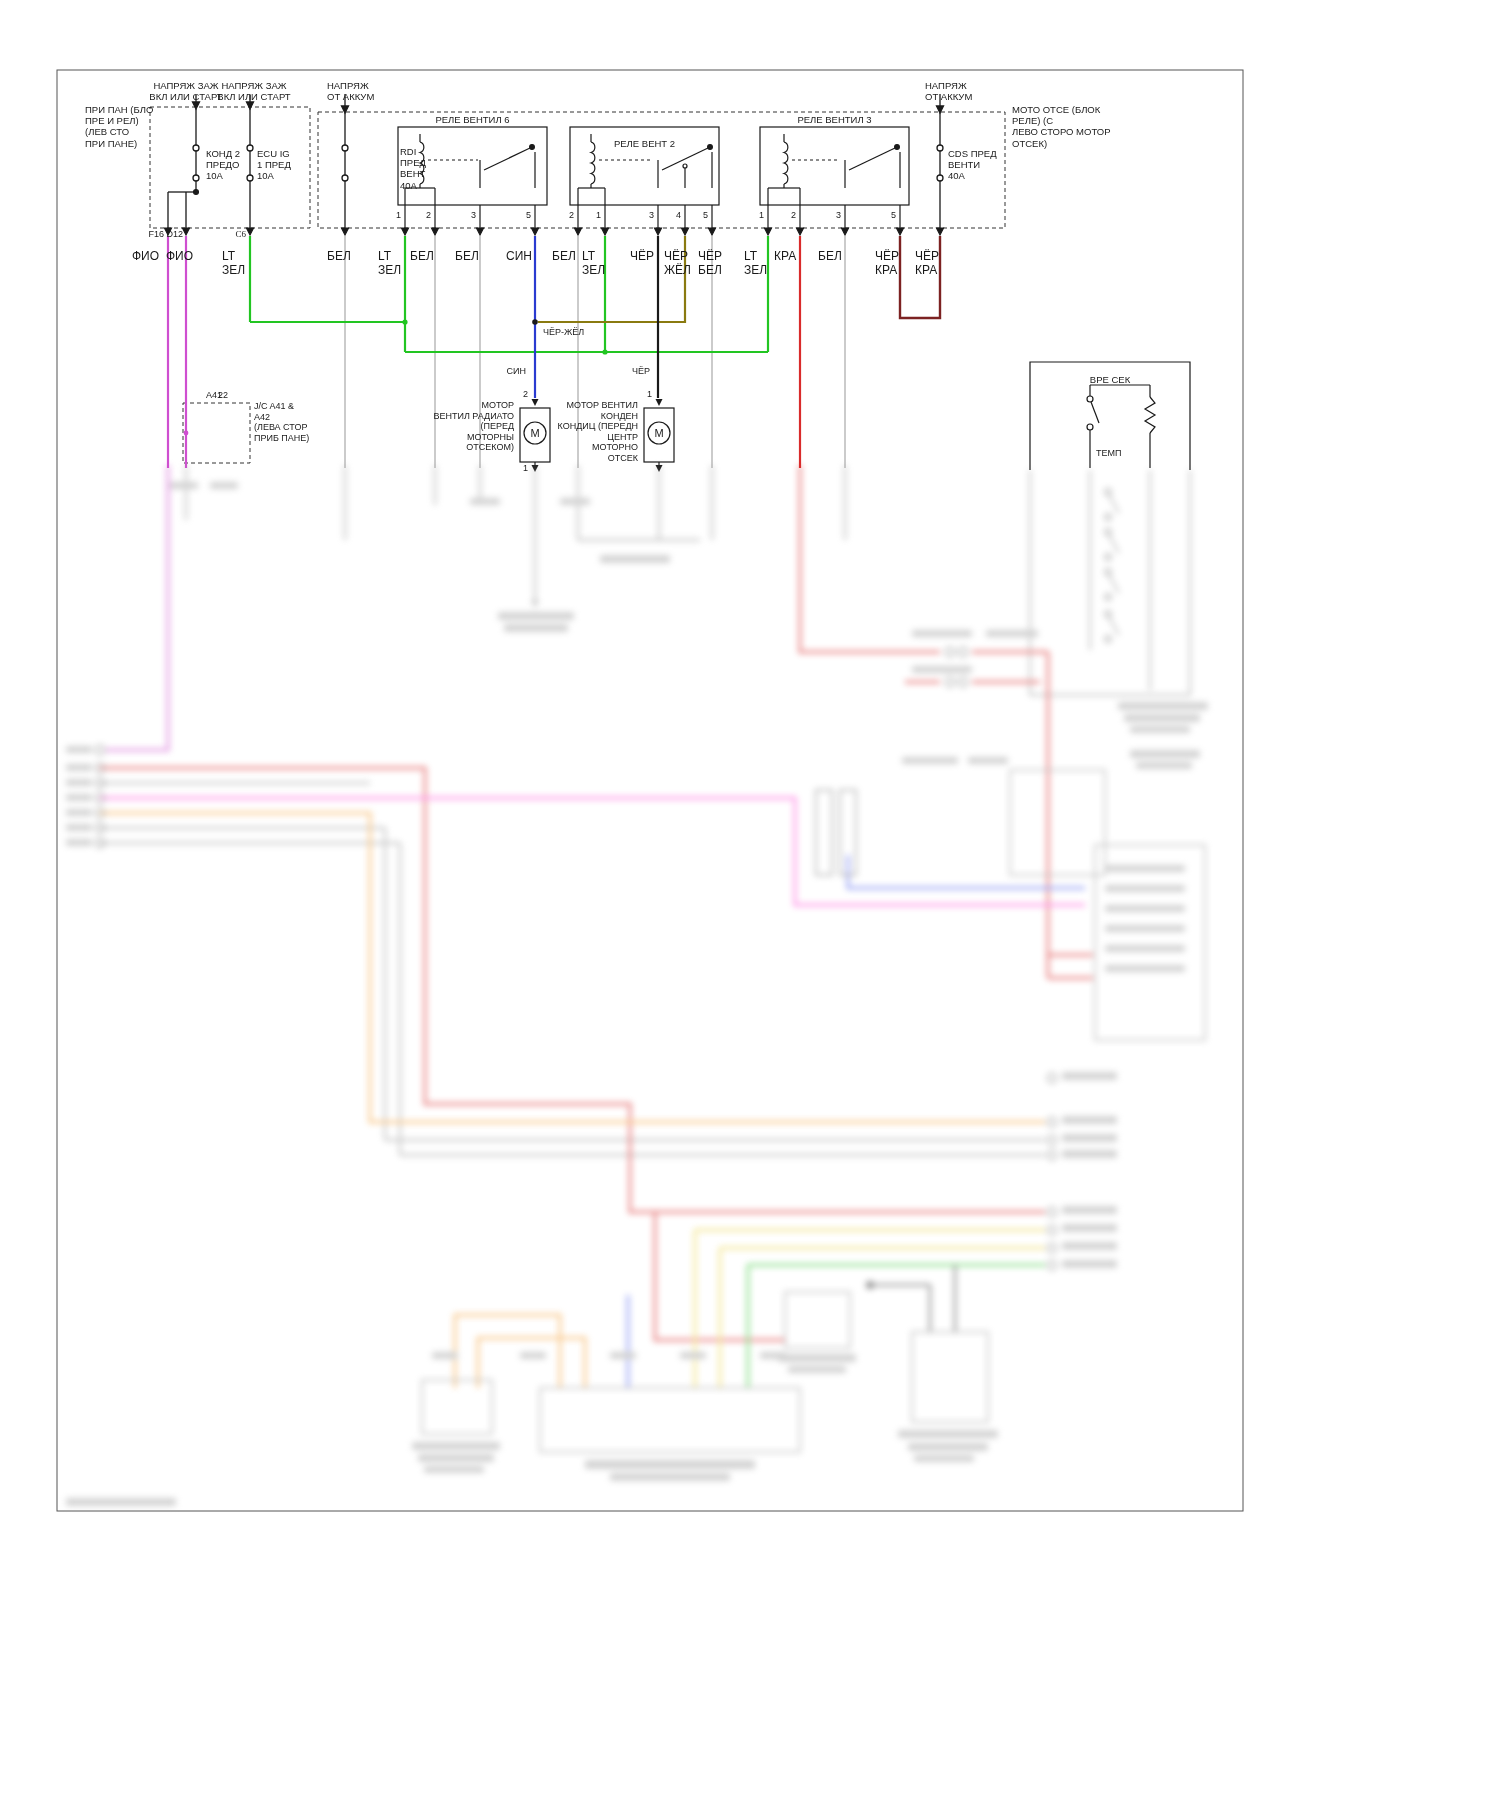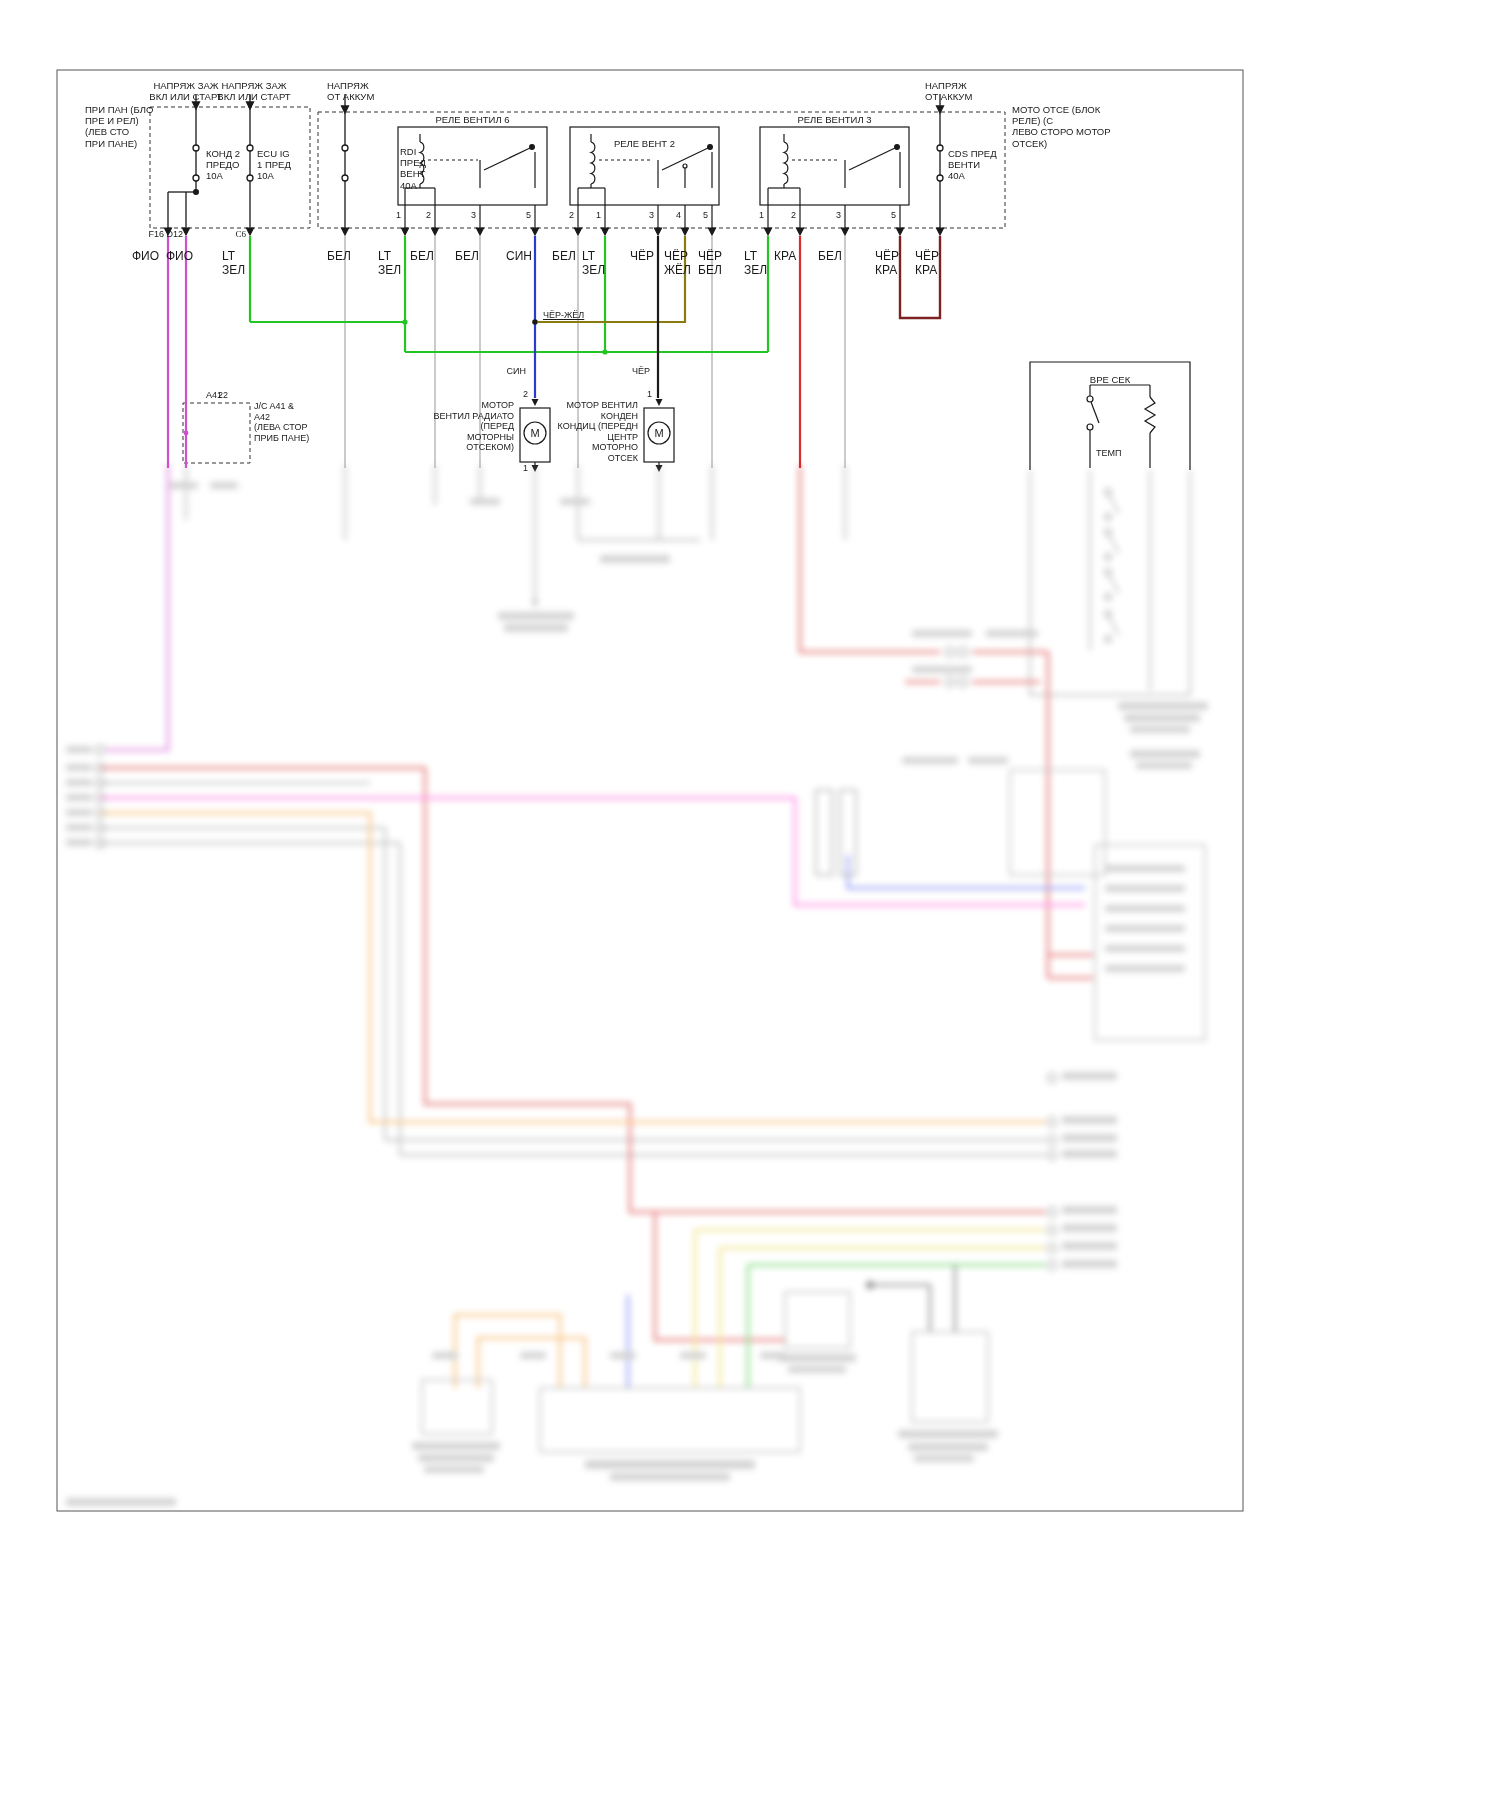--- a/index.html
+++ b/index.html
@@ -307,21 +307,21 @@
 БЕЛ</div>
   <div class="label wl" style="left:744px;top:250px;">LT
 ЗЕЛ</div>
   <div class="label wl" style="left:774px;top:250px;">КРА</div>
   <div class="label wl" style="left:818px;top:250px;">БЕЛ</div>
   <div class="label wl" style="left:875px;top:250px;">ЧЁР
 КРА</div>
   <div class="label wl" style="left:915px;top:250px;">ЧЁР
 КРА</div>
 
-  <div class="label s9" style="left:543px;top:310px;width:70px;text-decoration:underline;">ЧЁР-ЖЁЛ</div>
+  <div class="label s9" style="left:543px;top:327px;width:70px;">ЧЁР-ЖЁЛ</div>
   <div class="label r s9" style="left:496px;top:366px;width:30px;">СИН</div>
   <div class="label r s9" style="left:620px;top:366px;width:30px;">ЧЁР</div>
 
   <div class="label r s9" style="left:512px;top:389px;width:16px;">2</div>
   <div class="label r s9" style="left:512px;top:463px;width:16px;">1</div>
   <div class="label r s9" style="left:636px;top:389px;width:16px;">1</div>
 
   <div class="label r s9" style="left:168px;top:390px;width:14px;padding-left:46px;">22</div>
   <div class="label s9" style="left:206px;top:390px;width:30px;">A41</div>
   <div class="label s9" style="left:254px;top:401px;width:80px;">J/C A41 &amp;

